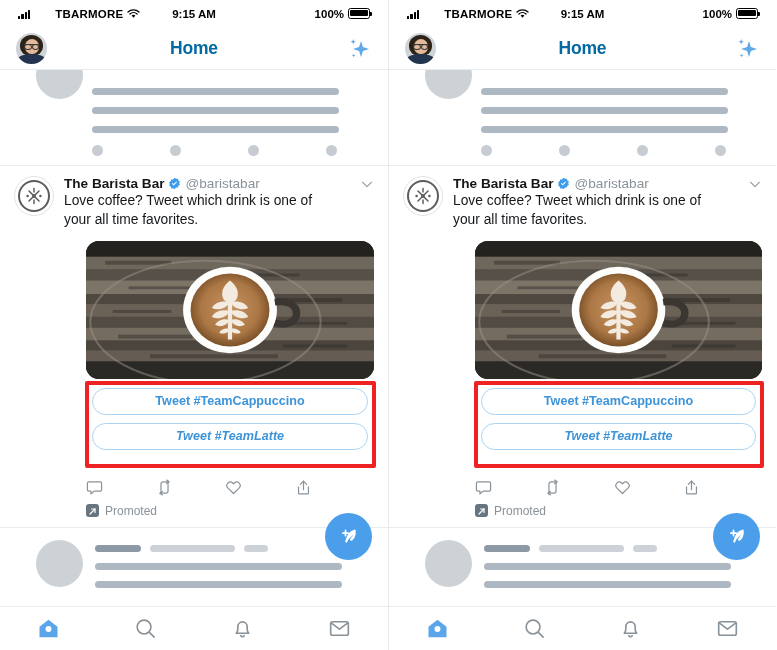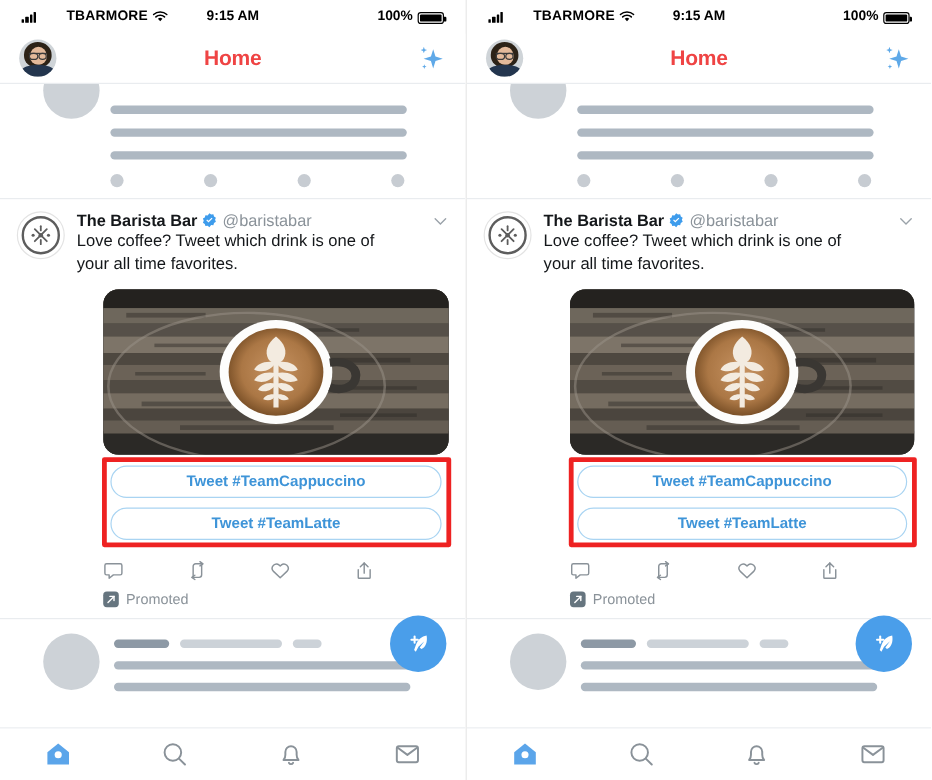--- a/index.html
+++ b/index.html
@@ -17,21 +17,21 @@
   .phone.right { border-left: 1px solid #e8e8e8; }
 
   
   .statusbar {
     height: 28px; display: flex; align-items: center;
     padding: 0 18px; font-size: 11.5px; font-weight: bold; color: #000;
     flex-shrink: 0;
   }
   .sb-left { display: flex; align-items: center; gap: 4px; flex: 1; }
   .sb-center { flex: 0 0 auto; }
-  .sb-right { flex: 1; display: flex; align-items: flex-end; justify-content: flex-end; gap: 4px; }
+  .sb-right { flex: 1; display: flex; align-items: flex-start; justify-content: flex-end; gap: 4px; }
   .bars { display: flex; align-items: flex-end; gap: 1.2px; height: 9px; }
   .bars i { width: 2.2px; background: #000; border-radius: .5px; display: block; }
   .bars i:nth-child(1) { height: 3px; }
   .bars i:nth-child(2) { height: 5px; }
   .bars i:nth-child(3) { height: 7px; }
   .bars i:nth-child(4) { height: 9px; }
   .carrier { font-size: 11.5px; letter-spacing: .2px; margin-left: 21px; }
   .battery {
     width: 22px; height: 10.5px; border: 1.3px solid #000; border-radius: 2.6px;
     position: relative; padding: 1.2px;
@@ -69,21 +69,21 @@
     border: 1.2px solid #3a3a3a; border-radius: 50%;
   }
   .avatar-me .glasses::before { left: 0; }
   .avatar-me .glasses::after { right: 0; }
   .avatar-me .body {
     position: absolute; left: 2px; bottom: 0; width: 27px; height: 10px;
     background: #23354e; border-radius: 50% 50% 0 0;
   }
   .nav-title {
     position: absolute; left: 0; right: 0; text-align: center;
-    font-size: 17.5px; font-weight: bold; color: #ef4444; letter-spacing: -.2px;
+    font-size: 17.5px; font-weight: bold; color: #0369a1; letter-spacing: -.2px;
     pointer-events: none;
   }
   .sparkle-btn { margin-left: auto; width: 28px; height: 28px; position: relative; }
 
   
   .feed { flex: 1; position: relative; overflow: hidden; background: #fff; }
 
   .skel-top { padding: 10px 14px 12px 14px; border-bottom: 1px solid #e9ecef; position: relative; height: 96px; }
   .skel-top .circ {
     position: absolute; left: 36px; top: -18px; width: 47px; height: 47px;
@@ -127,30 +127,30 @@
   .redbox {
     position: absolute; left: -1px; right: -2px; top: 2px; bottom: 2px;
     border: 4px solid #ee2222; border-radius: 2px; pointer-events: none;
   }
   .cta {
     display: block; width: 100%; height: 27px; line-height: 25px; text-align: center;
     border: 1.3px solid #a9d4f2; border-radius: 18px; background: #fff;
     color: #3e94d8; font-size: 12.6px; font-weight: bold; margin-bottom: 8px;
     position: relative; z-index: 1;
   }
-  .cta:last-child { margin-bottom: 0; }
+  .cta:last-child { margin-bottom: 12px; font-style: italic; }
 
   
   .actions {
     display: flex; margin: 9px 14px 0 86px; padding-right: 10px;
   }
   .actions .act { width: 25%; display: flex; align-items: center; }
   .actions .act svg { display: block; }
   .promoted {
-    display: flex; align-items: center; gap: 6px; margin: 8px 14px 0 86px;
+    display: flex; gap: 6px; margin: 8px 14px 0 86px;
   }
   .promo-badge {
     width: 13px; height: 13px; border-radius: 3px; background: #66757f;
     position: relative; flex-shrink: 0;
   }
   .promo-label { font-size: 12px; color: #8a9299; }
 
   
   .skel-bot {
     border-top: 1px solid #e9ecef; margin-top: 9px; padding: 12px 14px 10px 14px;

